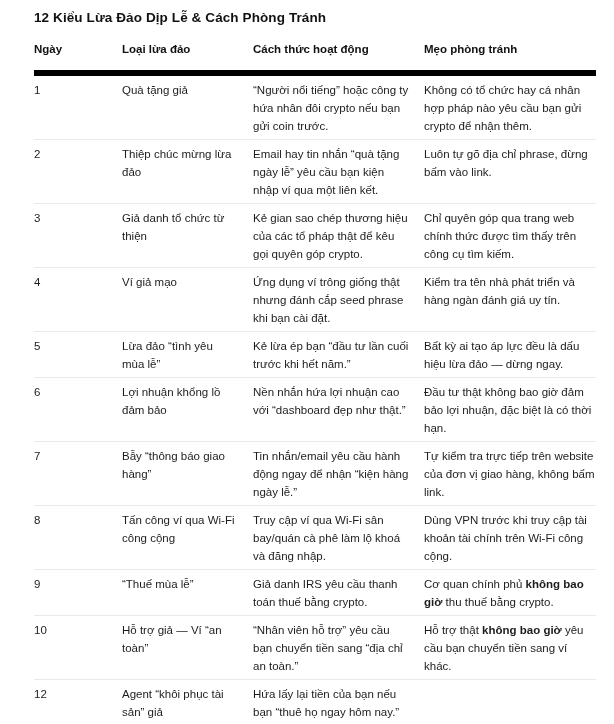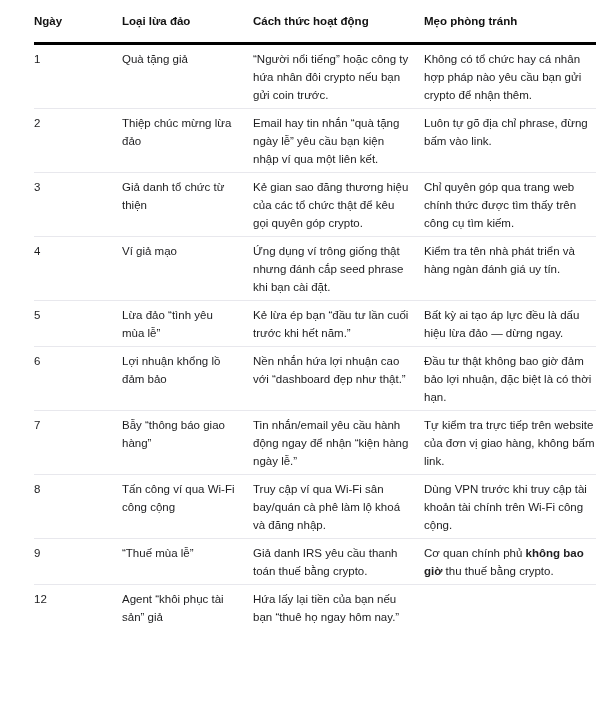--- a/index.html
+++ b/index.html
@@ -30,41 +30,42 @@
   }
   col.c-day  { width: 88px; }
   col.c-type { width: 131px; }
   col.c-how  { width: 171px; }
   col.c-tip  { width: 172px; }
   thead th {
     text-align: left;
     font-weight: 700;
     font-size: 11.5px;
     padding: 2px 0 12px 0;
-    border-bottom: 3px solid #000000;
+    border-bottom: 6px solid #000000;
     color: #111111;
     vertical-align: bottom;
   }
   tbody td {
     vertical-align: top;
     padding: 5px 0 4px 0;
     color: #1d1d1f;
   }
   tbody tr:not(:last-child) td {
     border-bottom: 1px solid #e8e8ed;
   }
   tbody td:nth-child(2) { padding-right: 16px; }
   tbody td:nth-child(3) { padding-right: 12px; }
   tbody td:nth-child(1) { font-weight: 400; }
   tbody td strong { font-weight: 700; }
 </style>
 </head>
 <body>
 
 <div class="page">
+  <h1 class="doc-title">12 Kiểu Lừa Đảo Dịp Lễ &amp; Cách Phòng Tránh</h1>
 
   <table class="scam-table">
     <colgroup>
       <col class="c-day">
         <col class="c-type">
         <col class="c-how">
         <col class="c-tip">
     </colgroup>
     <thead>
       <tr>
@@ -85,21 +86,21 @@
   <tr>
     <td>2</td>
     <td>Thiệp chúc mừng lừa đảo</td>
     <td>Email hay tin nhắn “quà tặng ngày lễ” yêu cầu bạn kiện nhập ví qua một liên kết.</td>
     <td><span>Luôn tự gõ địa chỉ phrase, đừng bấm vào link.</span></td>
   </tr>
 
   <tr>
     <td>3</td>
     <td>Giả danh tổ chức từ thiện</td>
-    <td>Kẻ gian sao đăng thương hiệu của các tổ chức thật để kêu gọi quyên góp crypto.</td>
+    <td>Kẻ gian sao chép thương hiệu của các tổ pháp thật để kêu gọi quyên góp crypto.</td>
     <td><span>Chỉ quyên góp qua trang web chính thức được tìm thấy trên công cụ tìm kiếm.</span></td>
   </tr>
 
   <tr>
     <td>4</td>
     <td>Ví giả mạo</td>
     <td>Ứng dụng ví trông giống thật nhưng đánh cắp seed phrase khi bạn cài đặt.</td>
     <td><span>Kiểm tra tên nhà phát triển và hàng ngàn đánh giá uy tín.</span></td>
   </tr>
 
@@ -131,20 +132,26 @@
     <td><span>Dùng VPN trước khi truy cập tài khoản tài chính trên Wi-Fi công cộng.</span></td>
   </tr>
 
   <tr>
     <td>9</td>
     <td>“Thuế mùa lễ”</td>
     <td>Giả danh IRS yêu cầu thanh toán thuế bằng crypto.</td>
     <td><span>Cơ quan chính phủ </span><strong>không bao giờ</strong><span> thu thuế bằng crypto.</span></td>
   </tr>
 
+  <tr>
+    <td>10</td>
+    <td>Hỗ trợ giả — Ví “an toàn”</td>
+    <td>“Nhân viên hỗ trợ” yêu cầu bạn chuyển tiền sang “địa chỉ an toàn.”</td>
+    <td><span>Hỗ trợ thật </span><strong>không bao giờ</strong><span> yêu cầu bạn chuyển tiền sang ví khác.</span></td>
+  </tr>
 
 
   <tr>
     <td>12</td>
     <td>Agent “khôi phục tài sản” giả</td>
     <td>Hứa lấy lại tiền của bạn nếu bạn “thuê họ ngay hôm nay.”</td>
     <td></td>
   </tr>
 </tbody>
   </table>

